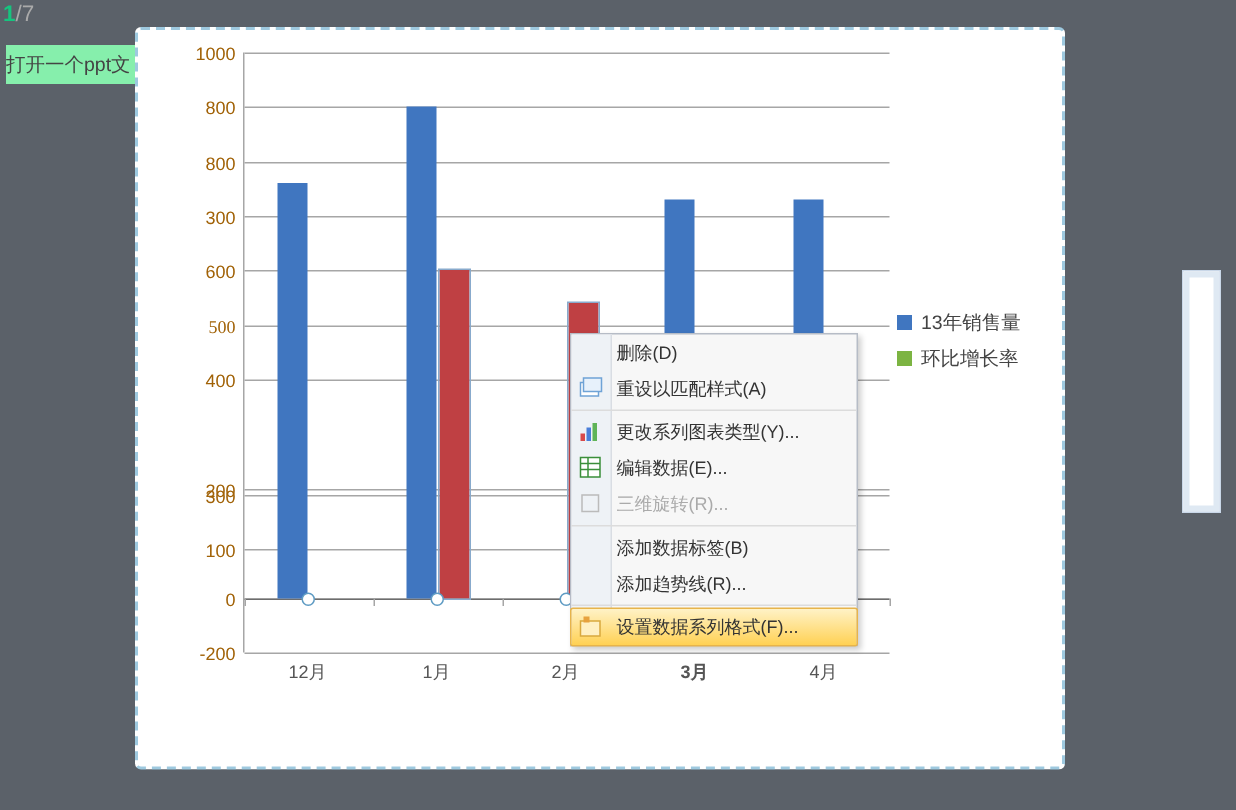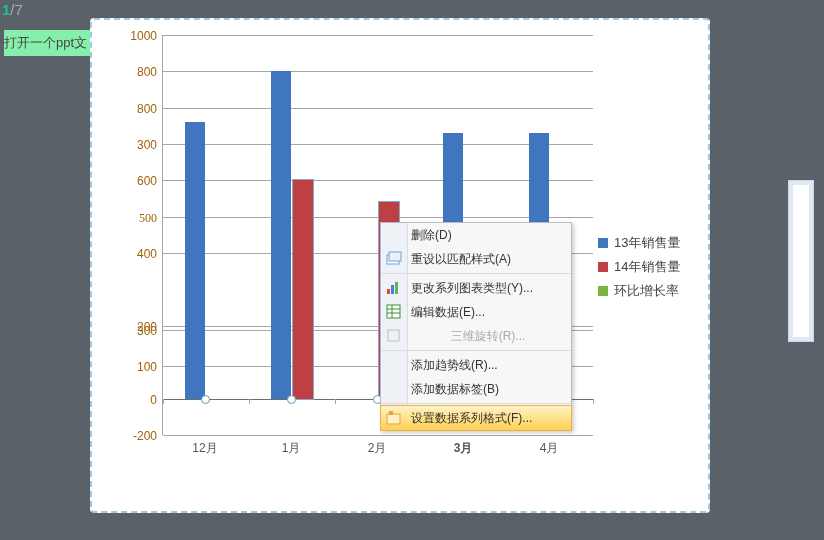--- a/index.html
+++ b/index.html
@@ -120,21 +120,20 @@
     border-left: 1px solid #a6a6a6;
     bottom: -5px;
   }
   .legend {
     position: absolute;
     right: 10px;
     top: 180px;
     width: 100px;
     font-size: 13px;
     color: #444;
-    margin-top: 28px;
   }
   .legend-item {
     display: flex;
     align-items: center;
     margin: 6px 0;
   }
   .legend-swatch {
     width: 10px; height: 10px;
     margin-right: 6px;
   }
@@ -160,21 +159,21 @@
   .ctx .row .ic {
     position: absolute;
     left: 5px; top: 4px;
     width: 16px; height: 16px;
     display: flex;
     align-items: center;
     justify-content: center;
     font-size: 11px;
   }
   .ctx .row.sep { border-top: 1px solid #dcdcdc; height: 0; padding: 0; margin: 2px 0; }
-  .ctx .row.disabled { color: #aaa; justify-content: center; }
+  .ctx .row.disabled { color: #aaa; }
   .ctx .row.hot {
     background: linear-gradient(#fff2c6, #ffd154);
     border: 1px solid #e7b44b;
     border-radius: 2px;
     margin: -1px;
   }
   .ctx .iconcol {
     position: absolute;
     left: 0; top: 0; bottom: 0;
     width: 26px;
@@ -261,24 +260,20 @@
       <div class="sel-dot" style="left: 332px; top: 359.636px;"></div>
       <div class="sel-dot" style="left: 418px; top: 359.636px;"></div>
     </div>
 
   <div class="legend">
     <div class="legend-item">
       <span class="legend-swatch" style="background:#4076c0"></span>
       <span>13年销售量</span>
     </div>
     <div class="legend-item">
-      <span class="legend-swatch" style="background:#bf4043"></span>
-      <span>14年销售量</span>
-    </div>
-    <div class="legend-item">
       <span class="legend-swatch" style="background:#7cb442"></span>
       <span>环比增长率</span>
     </div>
   </div>
 </div>
 
 <div class="ctx" style="left:380px; top:222px;">
   <div class="iconcol"></div>
   <div class="row">
     <span>删除(D)</span>
@@ -317,24 +312,24 @@
   <div class="row disabled">
     <span class="ic">
       <svg width="16" height="16">
           <rect x="2" y="2" width="11" height="11" fill="none" stroke="#bbb"></rect>
         </svg>
     </span>
     <span>三维旋转(R)...</span>
   </div>
   <div class="row sep"></div>
   <div class="row">
+    <span>添加数据标签(B)</span>
+  </div>
+  <div class="row">
     <span>添加趋势线(R)...</span>
-  </div>
-  <div class="row">
-    <span>添加数据标签(B)</span>
   </div>
   <div class="row sep"></div>
   <div class="row hot">
     <span class="ic">
       <svg width="16" height="16">
           <rect x="1" y="4" width="13" height="10" fill="#fff0c2" stroke="#d9a93e"></rect>
           <rect x="3" y="1" width="4" height="4" fill="#e7a23e"></rect>
         </svg>
     </span>
     <span>设置数据系列格式(F)...</span>

